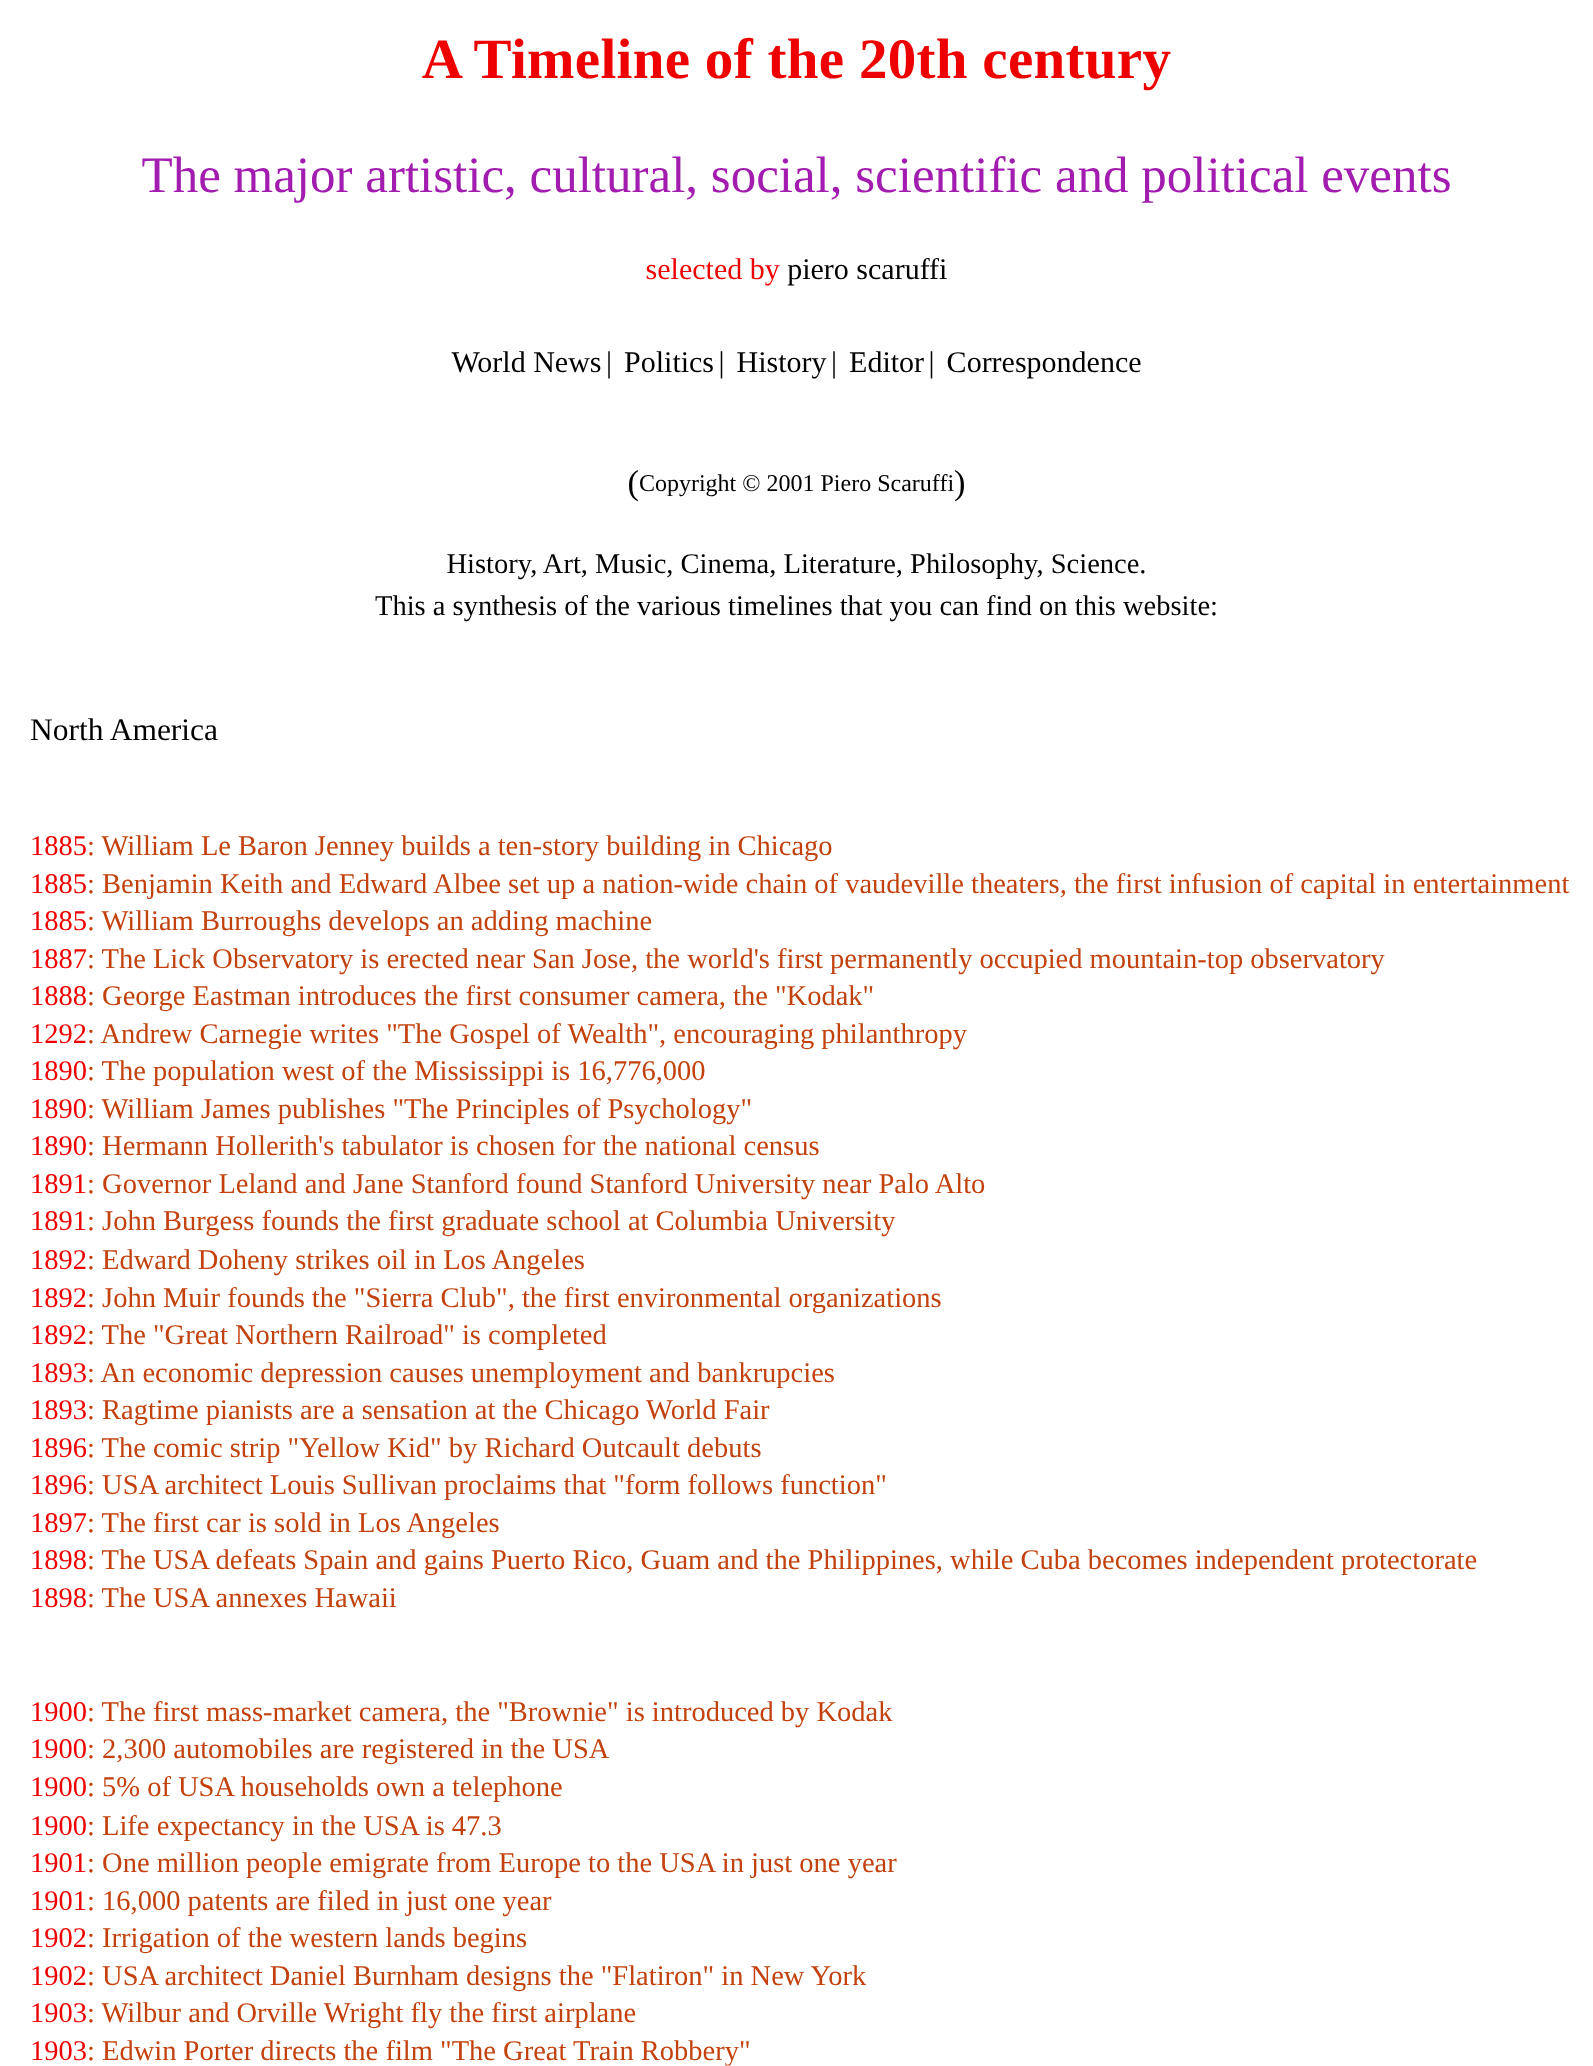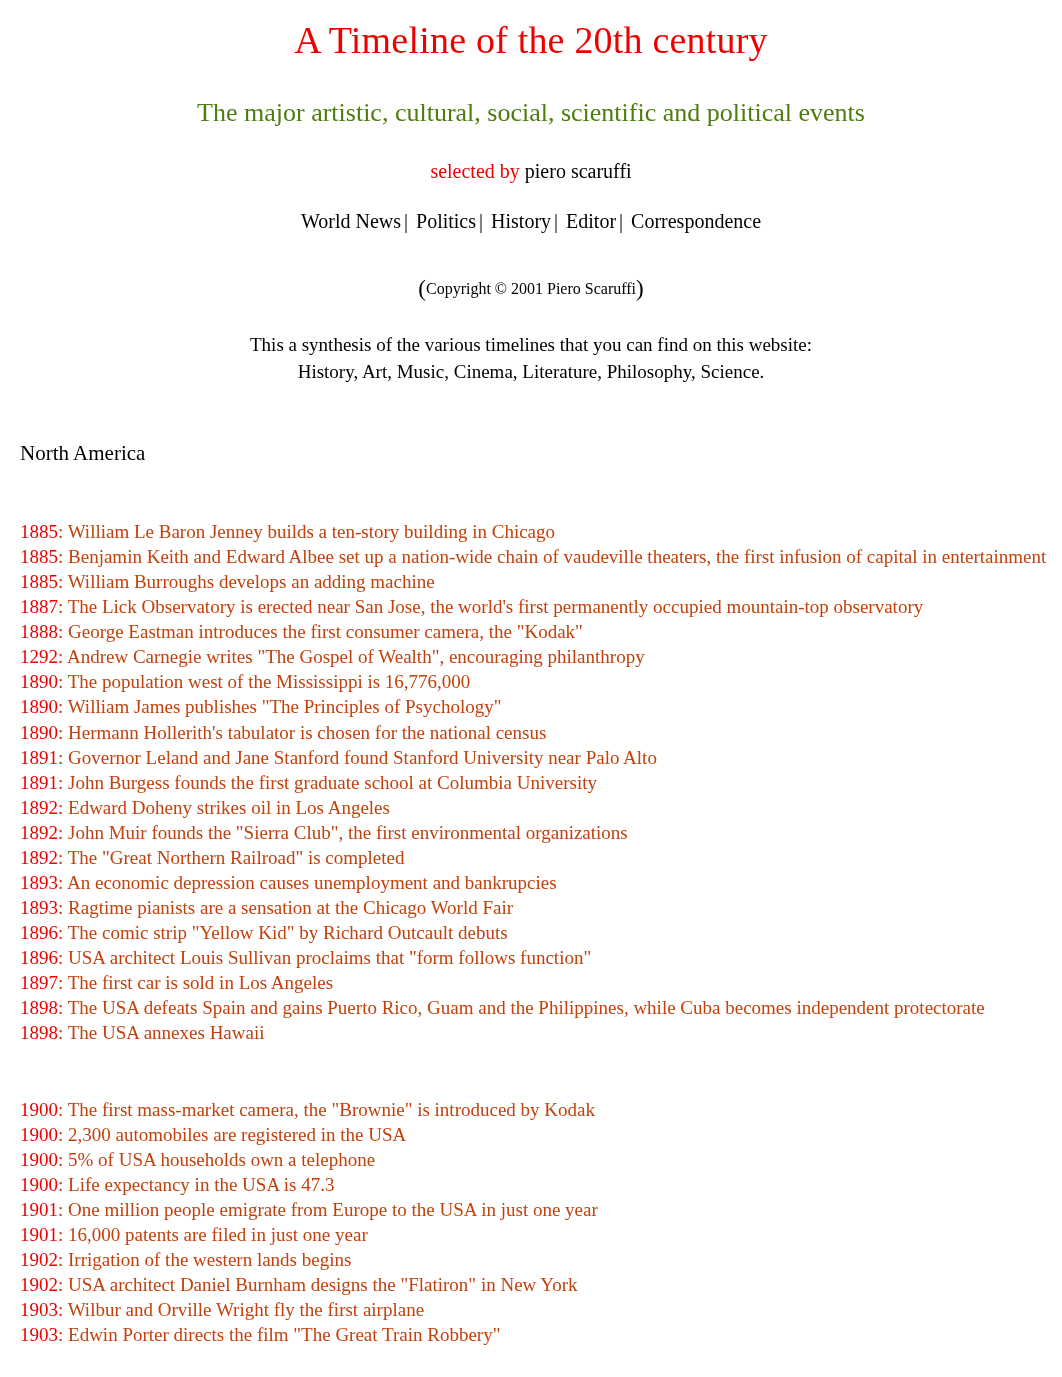--- a/index.html
+++ b/index.html
@@ -19,49 +19,49 @@
     width: 1240px;
     padding: 0;
   }
   .center {
     width: 1062px;
     text-align: center;
   }
   .title {
     color: #ee0000;
     font-size: 38px;
-    font-weight: normal;
+    font-weight: bold;
     line-height: 1.1;
     margin: 0;
     padding-top: 20px;
     letter-spacing: 0.2px;
   }
   .subtitle {
-    color: #4d7c0f;
-    font-size: 26px;
+    color: #a21caf;
+    font-size: 34px;
     line-height: 1.1;
     margin: 0;
     padding-top: 37px;
   }
   .byline {
     font-size: 20px;
     line-height: 1.1;
     margin: 0;
     padding-top: 33px;
   }
   .byline .sel {
     color: #ee0000;
   }
   .byline .author {
     color: #000000;
   }
   .navbar {
     font-size: 20px;
     line-height: 1.1;
-    margin: 0;
+    margin: 12px;
     padding-top: 28px;
     color: #000000;
   }
   .navbar a {
     color: #000000;
     text-decoration: none;
   }
   .navbar .sep {
     color: #000000;
     padding: 0 3px;
@@ -133,22 +133,22 @@
       <a href="#">History</a><span class="sep">|</span>
       <a href="#">Editor</a><span class="sep">|</span>
       <a href="#">Correspondence</a>
     </div>
 
     <div class="copyright">
       <span class="paren">(</span><span>Copyright © 2001 Piero Scaruffi</span><span class="paren">)</span>
     </div>
 
     <div class="synthesis">
+      <div>History, Art, Music, Cinema, Literature, Philosophy, Science.</div>
       <div>This a synthesis of the various timelines that you can find on this website:</div>
-      <div>History, Art, Music, Cinema, Literature, Philosophy, Science.</div>
     </div>
 
   </div>
 
   <h2 class="section-heading">North America</h2>
 
   <div class="entries">
       <div class="entry"><span class="yr">1885</span><span class="txt">: William Le Baron Jenney builds a ten-story building in Chicago</span></div>
       <div class="entry"><span class="yr">1885</span><span class="txt">: Benjamin Keith and Edward Albee set up a nation-wide chain of vaudeville theaters, the first infusion of capital in entertainment</span></div>
       <div class="entry"><span class="yr">1885</span><span class="txt">: William Burroughs develops an adding machine</span></div>

